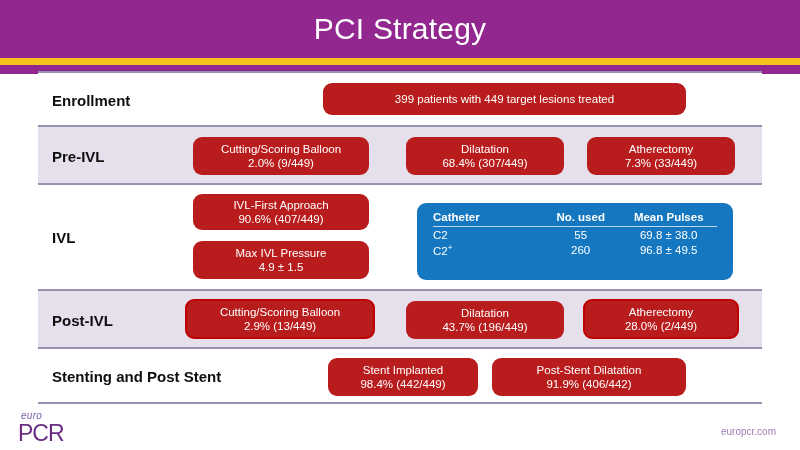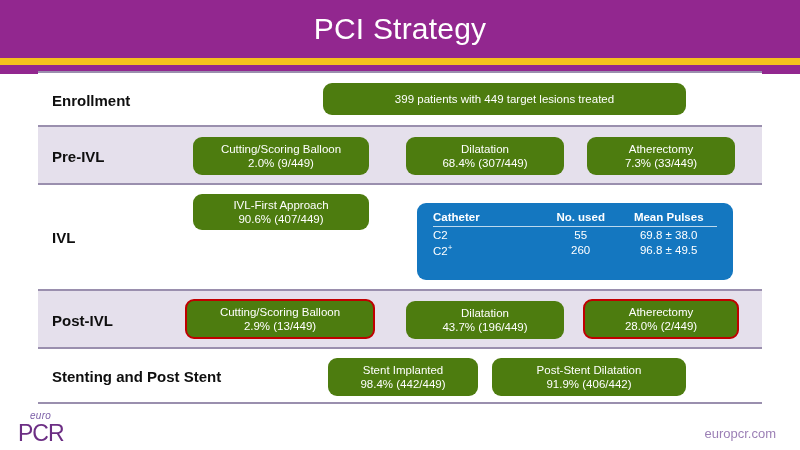--- a/index.html
+++ b/index.html
@@ -72,21 +72,21 @@
     left: 14px;
     color: #0f0f0f;
     font-size: 15px;
     font-weight: bold;
     white-space: nowrap;
   }
 
   
   .pill {
     position: absolute;
-    background: #4d7c0f;
+    background: #b91c1c;
     border-radius: 9px;
     color: #ffffff;
     text-align: center;
     display: flex;
     flex-direction: column;
     align-items: center;
     justify-content: center;
     box-sizing: border-box;
     line-height: 1.25;
     font-size: 11.5px;
@@ -149,39 +149,39 @@
   }
   #logo {
     position: absolute;
     left: 18px;
     top: 410px;
     width: 120px;
     height: 34px;
   }
   #logo-euro {
     position: absolute;
-    left: 12px; top: 0;
+    left: 3px; top: 0;
     font-size: 10px;
     font-style: italic;
     color: #7b5ea7;
     letter-spacing: 0.3px;
   }
   #logo-pcr {
     position: absolute;
     left: 0; top: 10px;
     font-size: 23px;
     font-weight: normal;
     color: #6c2e84;
     letter-spacing: -1px;
   }
   #footer-url {
     position: absolute;
     right: 24px;
     top: 426px;
-    font-size: 13px;
+    font-size: 10px;
     color: #9b7fb5;
   }
 </style>
 </head>
 <body>
 
 <div id="header-bar">
   <div id="slide-title">PCI Strategy</div>
 </div>
 <div id="accent-bar"></div>
@@ -219,20 +219,24 @@
     <span class="l2">68.4% (307/449)</span>
   </div>
   <div class="pill" style="left:549px;top:66px;width:148px;height:38px;">
     <span class="l1">Atherectomy</span>
     <span class="l2">7.3% (33/449)</span>
   </div>
 
   <div class="pill" style="left:155px;top:123px;width:176px;height:36px;">
     <span class="l1">IVL-First Approach</span>
     <span class="l2">90.6% (407/449)</span>
+  </div>
+  <div class="pill" style="left:155px;top:170px;width:176px;height:38px;">
+    <span class="l1">Max IVL Pressure</span>
+    <span class="l2">4.9 ± 1.5</span>
   </div>
 
   <div class="pill flagged" style="left:147px;top:228px;width:190px;height:40px;">
     <span class="l1">Cutting/Scoring Balloon</span>
     <span class="l2">2.9% (13/449)</span>
   </div>
   <div class="pill" style="left:368px;top:230px;width:158px;height:38px;">
     <span class="l1">Dilatation</span>
     <span class="l2">43.7% (196/449)</span>
   </div>

